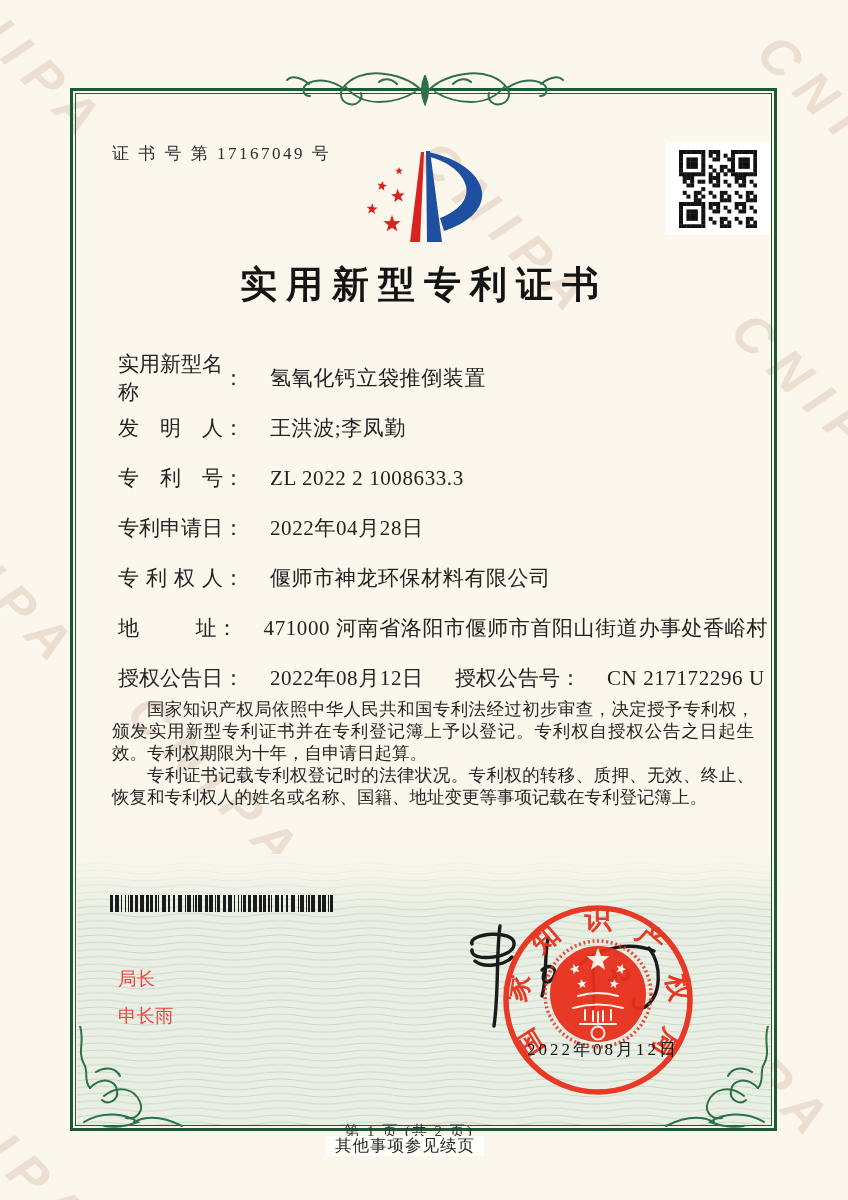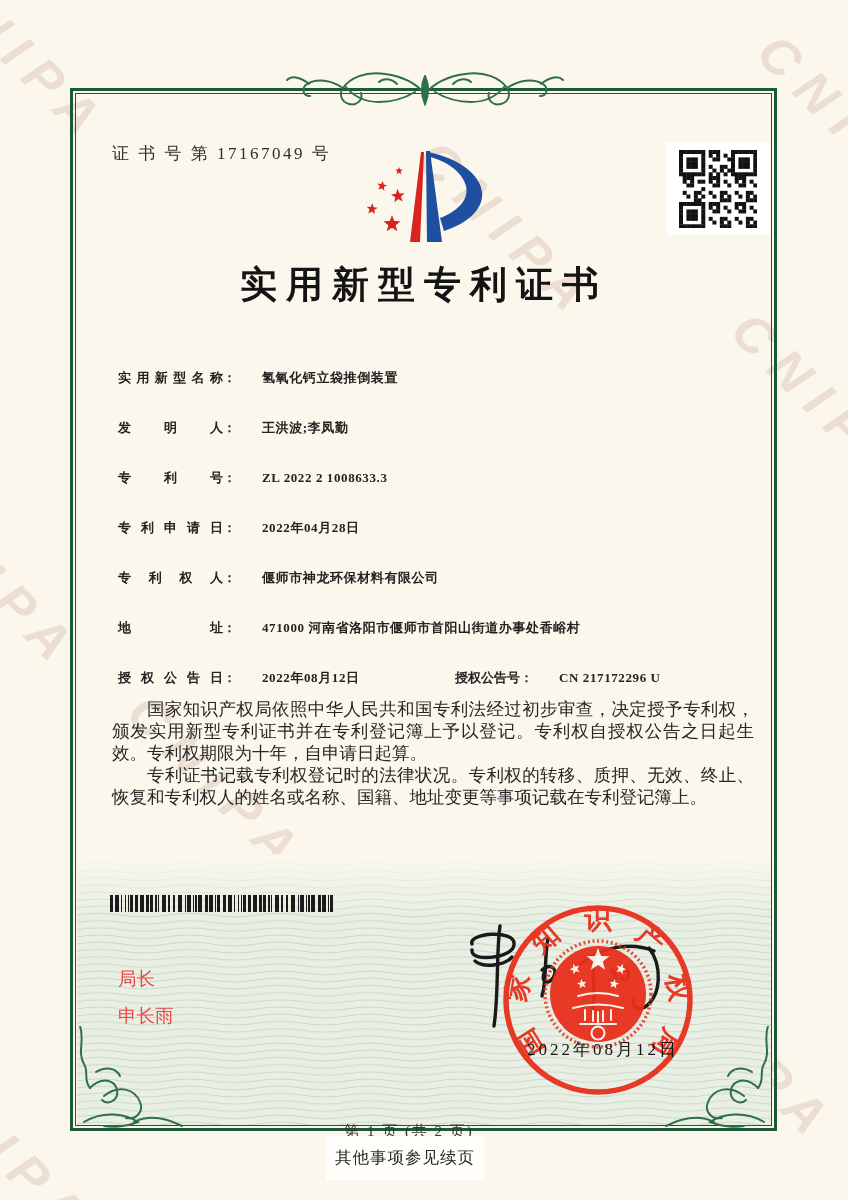--- a/index.html
+++ b/index.html
@@ -18,21 +18,21 @@
   .band{position:absolute;left:77px;top:854px;width:694px;height:272px;z-index:1;}
   
   .certnum{position:absolute;left:112px;top:142px;font-size:17px;letter-spacing:2.5px;
            color:#2e2e2e;z-index:4;}
   .logo{position:absolute;left:348px;top:134px;width:140px;height:116px;z-index:4;}
   .qrpatch{position:absolute;left:666px;top:142px;width:104px;height:93px;background:#ffffff;
            display:flex;align-items:center;justify-content:center;z-index:4;}
   .title{position:absolute;left:0;right:0;top:260px;text-align:center;font-size:37px;
          font-weight:bold;letter-spacing:9px;color:#141414;z-index:4;}
   
-  .fields{position:absolute;left:118px;top:353px;width:650px;z-index:4;font-size:13px;font-weight:bold;}
+  .fields{position:absolute;left:118px;top:353px;width:650px;z-index:4;font-size:21px;}
   .frow{height:50px;display:flex;align-items:center;}
   .fpair{display:flex;align-items:center;}
   .fpair.first{width:337px;}
   .flabel{display:inline-block;width:105px;text-align:justify;text-align-last:justify;}
   .flabel.plain{width:auto;text-align:left;text-align-last:left;}
   .fcolon{margin:0 2px 0 0;}
   .fvalue{margin-left:24px;letter-spacing:0.6px;white-space:nowrap;}
   
   .paras{position:absolute;left:112px;top:698px;width:642px;z-index:4;font-size:17.5px;
          line-height:22px;text-align:justify;color:#262626;}
@@ -41,21 +41,21 @@
   .barcode{position:absolute;left:110px;top:895px;z-index:4;}
   .director{position:absolute;left:118px;top:960px;z-index:4;
             font-family:"Liberation Sans","DejaVu Sans",sans-serif;
             font-size:18.5px;color:#ef4444;line-height:37px;}
   .sig{position:absolute;left:452px;top:920px;z-index:4;}
   .seal{position:absolute;left:498px;top:900px;z-index:5;opacity:0.95;}
   .sealdate{position:absolute;left:527px;top:1038px;z-index:6;font-size:17px;
             letter-spacing:3px;color:#141414;}
   .pagefoot{position:absolute;left:0;right:30px;top:1095px;text-align:center;font-size:15px;
             letter-spacing:2px;color:#333;z-index:4;margin-top:27px;}
-  .contnote{position:absolute;left:326px;top:1136px;width:158px;height:44px;background:#fffefa;
+  .contnote{position:absolute;left:326px;top:1136px;width:158px;height:20px;background:#fffefa;
             display:flex;align-items:center;justify-content:center;font-size:16.5px;
             letter-spacing:1px;color:#262626;z-index:4;}
 </style>
 </head>
 <body>
 
 <div class="page">
 
   <div class="wm" style="left:-40px;top:-48px">CNIPA</div>
   <div class="wm" style="left:448px;top:128px">CNIPA</div>

